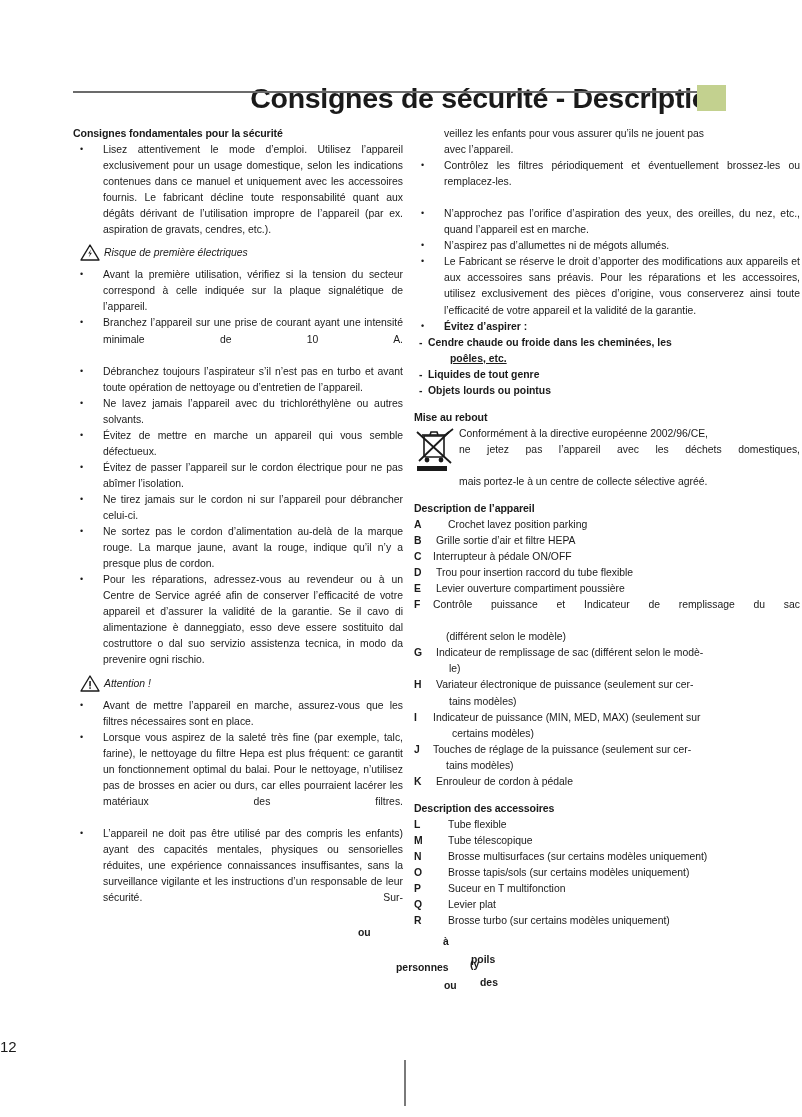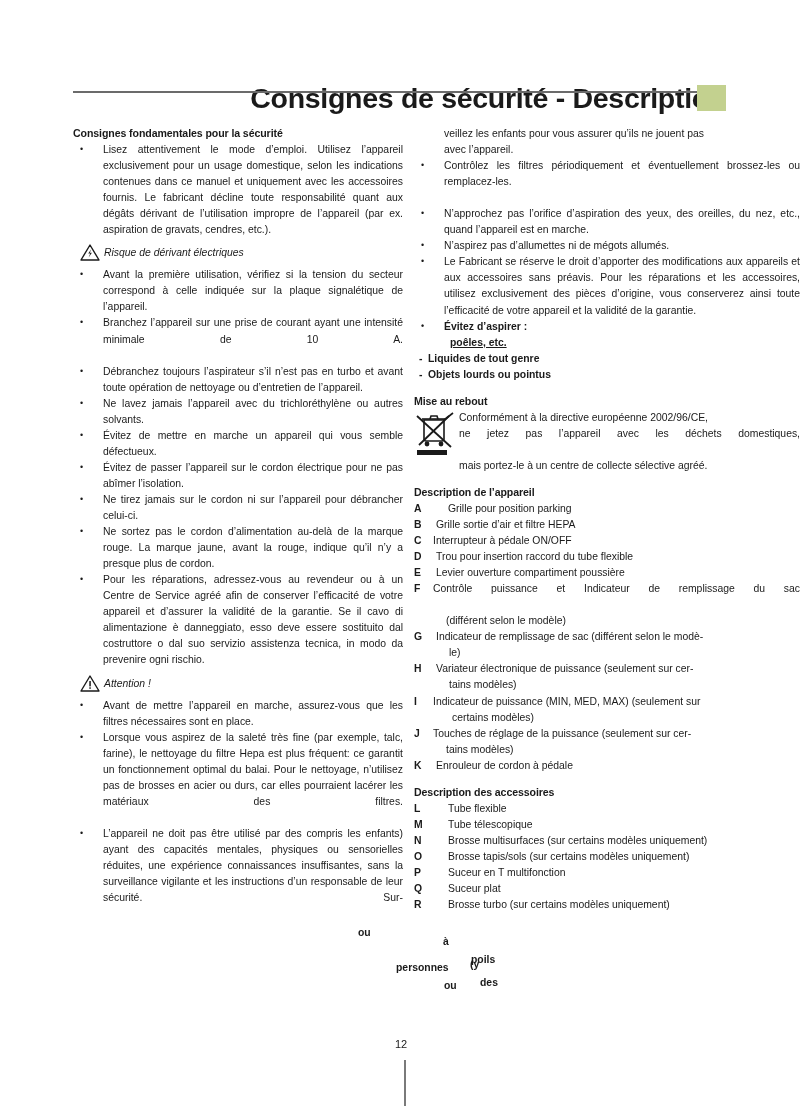--- a/index.html
+++ b/index.html
@@ -149,22 +149,22 @@
     color: #1a1a1a;
     white-space: nowrap;
     font-weight: bold;
   }
 
   
   .footer-num {
     position: absolute;
     left: 0; top: 1038px;
     width: 802px;
-    text-align: center;
-    font-size: 11px;
+    text-align: left;
+    font-size: 15px;
     color: #1a1a1a;
   }
   .footer-rule {
     position: absolute;
     left: 404px;
     top: 1060px;
     width: 2px;
     height: 46px;
     background: #7a7a7a;
   }
@@ -188,21 +188,21 @@
     </li>
   </ul>
 
   <div class="warn-block">
     <span class="warn-icon">
       <svg width="20" height="17" viewBox="0 0 20 17">
         <path d="M10 1 L19 16 L1 16 Z" fill="none" stroke="#1a1a1a" stroke-width="1.4" stroke-linejoin="round"></path>
         <path d="M11.2 5.2 L8.2 9.6 L10.2 9.6 L8.6 13.4 L11.9 8.8 L9.8 8.8 Z" fill="#1a1a1a"></path>
       </svg>
     </span>
-    <span class="warn-label">Risque de dérivant électriques</span>
+    <span class="warn-label">Risque de première électriques</span>
   </div>
 
   <ul class="bullets">
     <li><span>Avant la première utilisation, vérifiez si la tension du secteur correspond à celle indiquée sur la plaque signalétique de l’appareil.</span></li>
     <li><span class="just-loose">Branchez l’appareil sur  une prise de  courant  ayant une intensité minimale de 10 A.</span></li>
     <li><span>Débranchez toujours l’aspirateur s’il n’est pas en turbo et avant toute opération de nettoyage ou d’entretien de l’appareil.</span></li>
     <li><span>Ne lavez jamais l’appareil avec du trichloréthylène ou autres solvants.</span></li>
     <li><span>Évitez de mettre en marche un appareil qui vous semble défectueux.</span></li>
     <li><span>Évitez de passer l’appareil sur le cordon électrique pour ne pas abîmer l’isolation.</span></li>
     <li><span>Ne tirez jamais sur le cordon ni sur l’appareil pour débrancher celui-ci.</span></li>
@@ -238,20 +238,23 @@
     <li class="nobullet">
       <span>avec l’appareil.</span>
     </li>
     <li><span class="just-loose">Contrôlez les filtres périodiquement et éventuellement brossez-les ou remplacez-les.</span></li>
     <li><span>N’approchez pas l’orifice d’aspiration des yeux, des oreilles, du nez, etc., quand l’appareil est en marche.</span></li>
     <li><span>N’aspirez pas d’allumettes ni de mégots allumés.</span></li>
     <li><span>Le Fabricant se réserve le droit d’apporter des modifications aux appareils et aux accessoires sans préavis. Pour les réparations et les accessoires, utilisez exclusivement des pièces d’origine, vous conserverez ainsi toute l’efficacité de votre appareil et la validité de la garantie.</span></li>
     <li class="bold-item"><span>Évitez d’aspirer :</span></li>
   </ul>
 
+  <ul class="dash-list">
+    <li><span>Cendre chaude ou froide dans les cheminées, les</span></li>
+  </ul>
   <div class="dash-cont">poêles, etc.</div>
   <ul class="dash-list">
     <li><span>Liquides de tout genre</span></li>
     <li><span>Objets lourds ou pointus</span></li>
   </ul>
 
   <h2 class="sec-head spaced">Mise au rebout</h2>
 
   <div class="weee-wrap">
     <span class="weee-icon">
@@ -272,21 +275,21 @@
       <div class="ln2">ne   jetez pas   l’appareil avec les   déchets   domestiques,</div>
       <div>mais portez-le à un centre de collecte sélective agréé.</div>
     </div>
   </div>
 
   <h2 class="sec-head spaced">Description de l’appareil</h2>
 
   <ul class="letter-list">
     <li class="wide-pad">
       <span class="ltr">A</span>
-      <span class="txt">Grille pour position parking</span>
+      <span class="txt">Crochet lavez position parking</span>
     </li>
     <li>
       <span class="ltr">B</span>
       <span class="txt">Grille sortie d’air et filtre HEPA</span>
     </li>
     <li style="padding-left:19px">
       <span class="ltr">C</span>
       <span class="txt">Interrupteur à pédale ON/OFF</span>
     </li>
     <li>
@@ -346,21 +349,21 @@
     <li class="wide-pad">
       <span class="ltr">O</span>
       <span class="txt">Brosse tapis/sols (sur certains modèles uniquement)</span>
     </li>
     <li class="wide-pad">
       <span class="ltr">P</span>
       <span class="txt">Suceur en T multifonction</span>
     </li>
     <li class="wide-pad">
       <span class="ltr">Q</span>
-      <span class="txt">Suceur plat</span>
+      <span class="txt">Levier plat</span>
     </li>
     <li class="wide-pad">
       <span class="ltr">R</span>
       <span class="txt">Brosse turbo (sur certains modèles uniquement)</span>
     </li>
   </ul>
 
 </div>
 
 <div class="stray" style="left:358px; top:925px;">ou</div>

